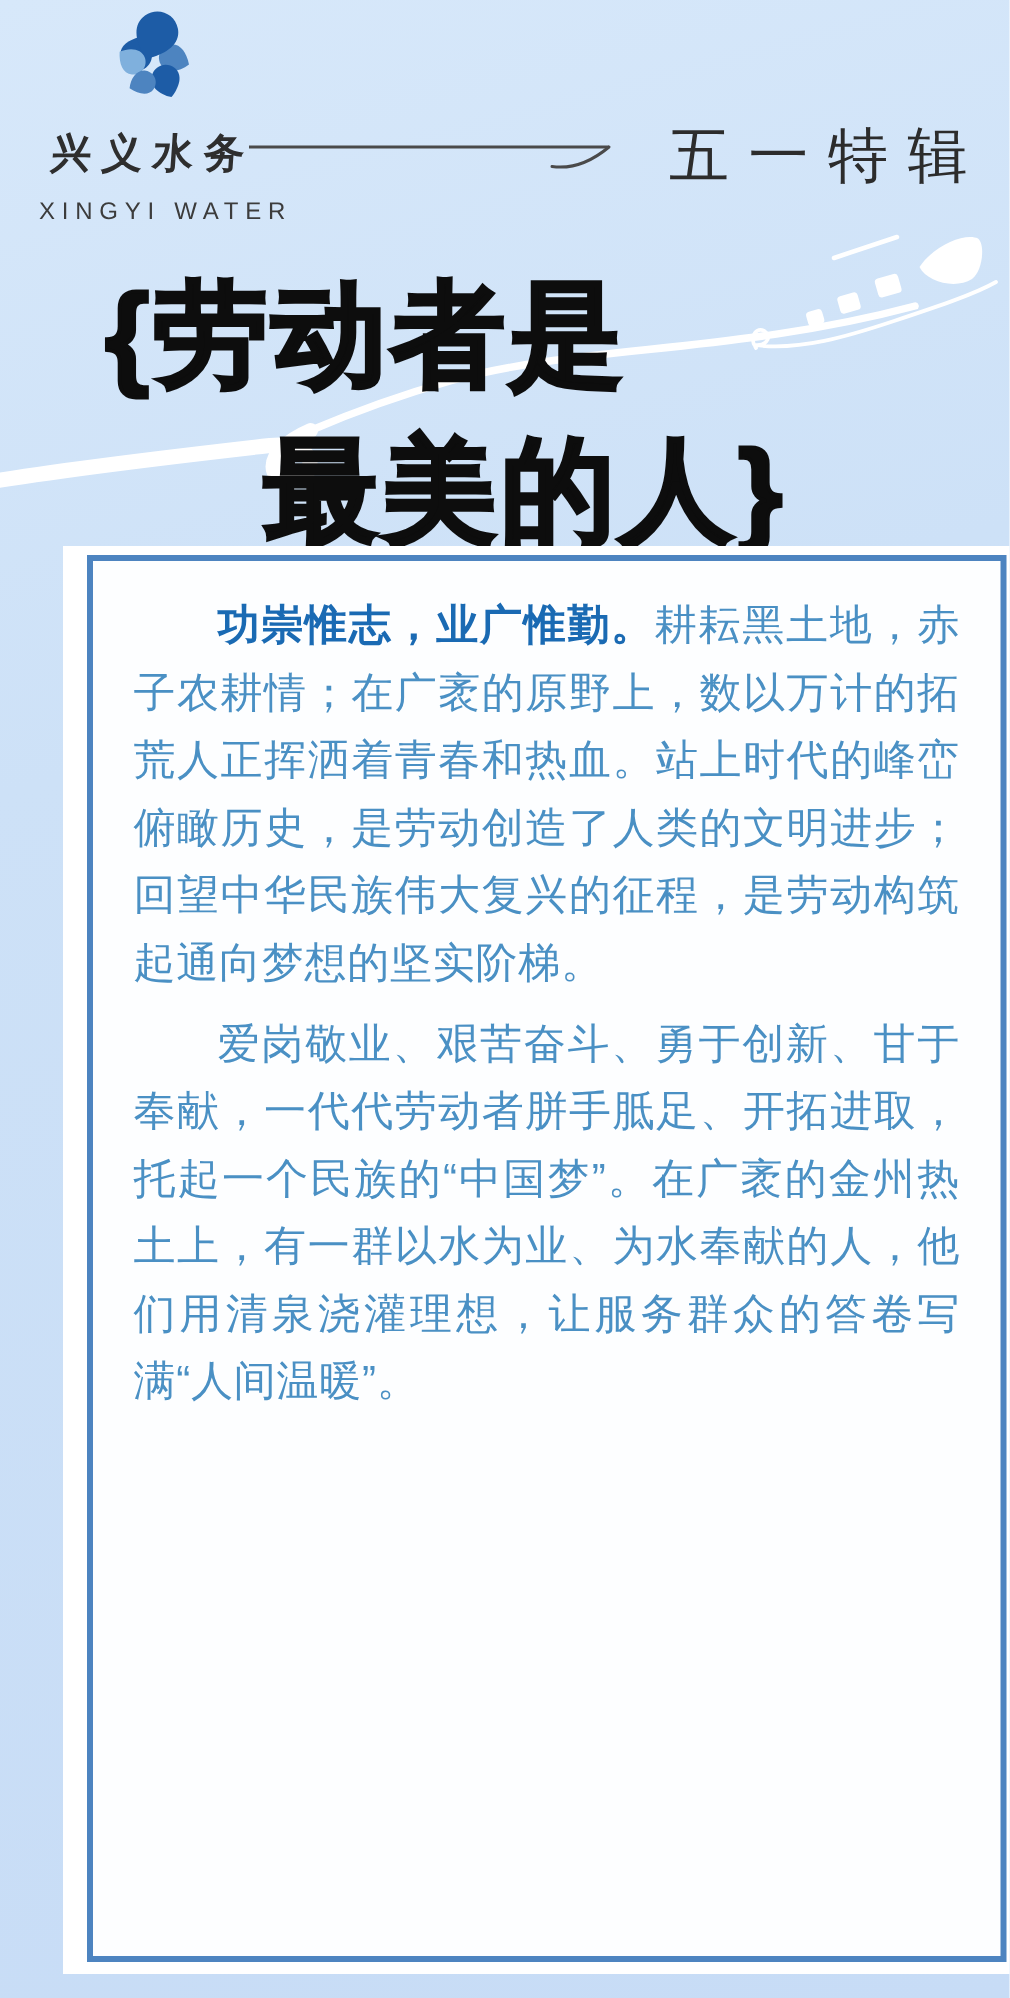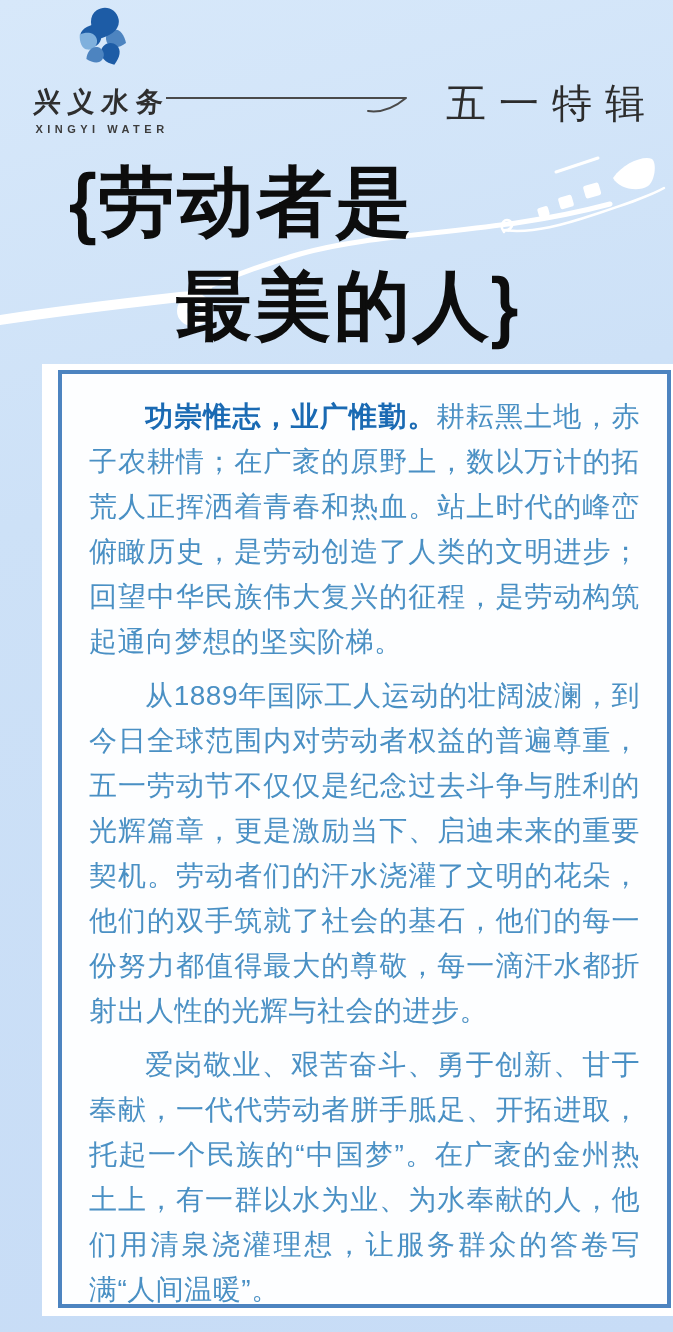--- a/index.html
+++ b/index.html
@@ -26,48 +26,49 @@
     margin-top: 0px;
     font-size: 27px;
     font-weight: 800;
     letter-spacing: 7px;
     color: #2e2e2e;
     font-family: "DejaVu Serif", "Liberation Serif", serif;
     white-space: nowrap;
     transform: skewX(-4deg);
   }
   .logo-en {
-    margin-top: 3px;
-    font-size: 11px;
-    font-weight: 700;
+    margin-top: 13px;
+    font-size: 16px;
+    font-weight: 400;
     letter-spacing: 4.5px;
     color: #3c3c3c;
     white-space: nowrap;
   }
   .divider-swoosh { position: absolute; left: 166px; top: 86px; }
   .badge {
     position: absolute;
     left: 446px; top: 76px;
     font-size: 40px;
     font-weight: 400;
     letter-spacing: 13px;
     color: #2c2c2c;
     white-space: nowrap;
   }
 
   
   .title-line {
     position: absolute;
     font-size: 76px;
-    font-weight: 400;
+    font-weight: 700;
     color: #0d0d0d;
     -webkit-text-stroke: 2.5px #0d0d0d;
     letter-spacing: 3px;
     white-space: nowrap;
     z-index: 3;
+    margin-top: 21px;
   }
   .title-line-1 { left: 70px;  top: 152px; }
   .title-line-2 { left: 176px; top: 256px; }
 
   .plane-doodle  { position: absolute; left: 498px; top: 148px; z-index: 2; }
   .trail-doodle  { position: absolute; left: 0px;   top: 190px; z-index: 1; }
 
   
   .card {
     position: absolute;
@@ -139,18 +140,17 @@
     <path d="M58,24 L100,10" stroke="#ffffff" stroke-width="3" fill="none" stroke-linecap="round"></path>
     <path d="M6,84 C0,76 8,68 13,74 C16,78 12,83 5,82 M5,82 C35,86 68,76 98,66 C128,56 152,48 166,40" stroke="#ffffff" stroke-width="2.5" fill="none" stroke-linecap="round"></path>
   </svg>
 
   <div class="title-line title-line-1">{劳动者是</div>
   <div class="title-line title-line-2">最美的人}</div>
 
   <div class="card">
     <div class="card-inner">
       <p><span class="lead">功崇惟志，业广惟勤。</span><span>耕耘黑土地，赤子农耕情；在广袤的原野上，数以万计的拓荒人正挥洒着青春和热血。站上时代的峰峦俯瞰历史，是劳动创造了人类的文明进步；回望中华民族伟大复兴的征程，是劳动构筑起通向梦想的坚实阶梯。</span></p>
-      <p><span class="lead"></span><span>从1889年国际工人运动的壮阔波澜，到今日全球范围内对劳动者权益的普遍尊重，五一劳动节不仅仅是纪念过去斗争与胜利的光辉篇章，更是激励当下、启迪未来的重要契机。劳动者们的汗水浇灌了文明的花朵，他们的双手筑就了社会的基石，他们的每一份努力都值得最大的尊敬，每一滴汗水都折射出人性的光辉与社会的进步。</span></p>
       <p><span class="lead"></span><span>爱岗敬业、艰苦奋斗、勇于创新、甘于奉献，一代代劳动者胼手胝足、开拓进取，托起一个民族的“中国梦”。在广袤的金州热土上，有一群以水为业、为水奉献的人，他们用清泉浇灌理想，让服务群众的答卷写满“人间温暖”。</span></p>
     </div>
   </div>
 
 </div>
 
 </body></html>

